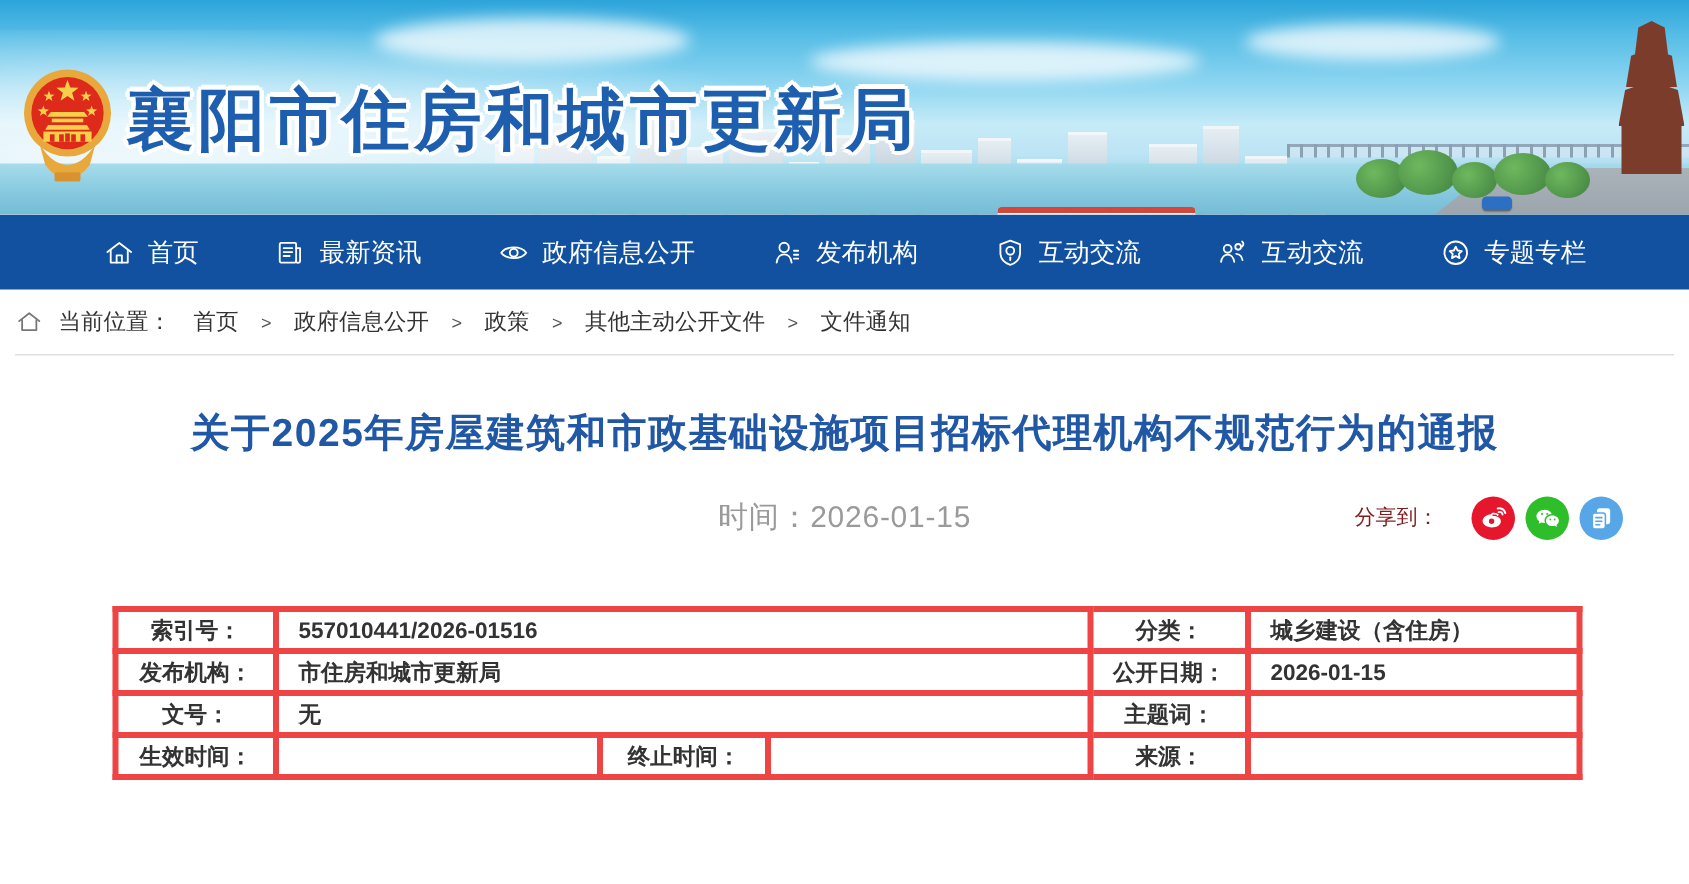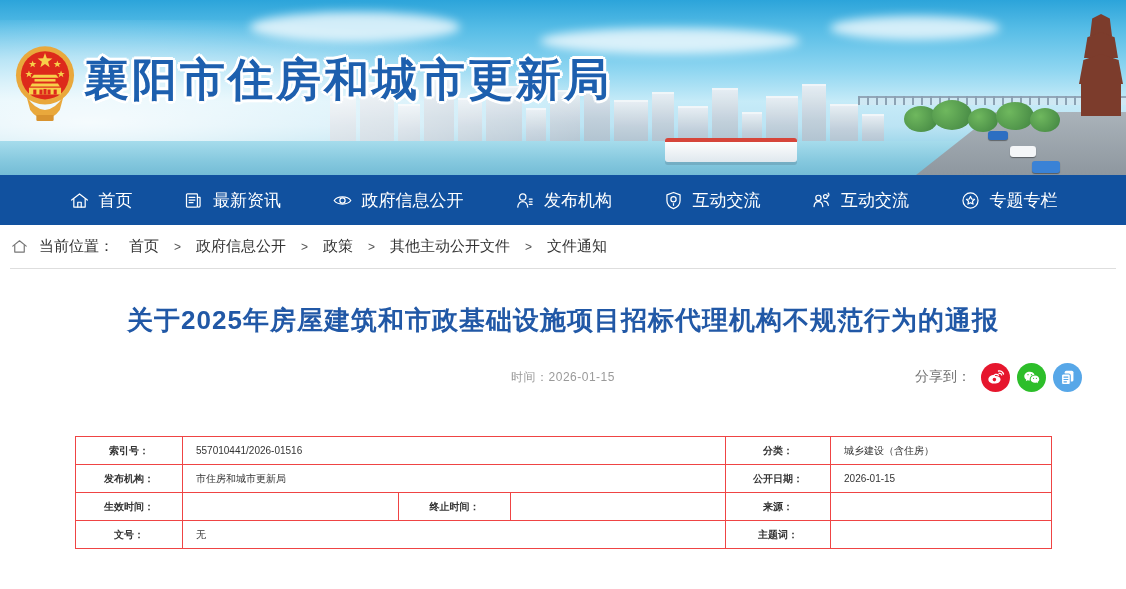--- a/index.html
+++ b/index.html
@@ -4,21 +4,21 @@
 <title>襄阳市住房和城市更新局</title>
 <style>
   * { box-sizing: border-box; margin: 0; padding: 0; }
   body {
     width: 1126px; height: 589px; overflow: hidden;
     background: #fff;
     font-family: "Liberation Sans", "DejaVu Sans", sans-serif;
   }
   
   .banner {
-    position: relative; height: 175px; overflow: hidden;
+    position: relative; height: 143px; overflow: hidden;
     background: linear-gradient(180deg,#2ca4da 0%,#55bce6 16%,#8fd6f1 40%,#c6ebf8 58%,#bce4f4 72%,#8fd0e6 88%,#7cc4de 100%);
   }
   .banner .haze {
     position: absolute; left: -120px; top: 20px; width: 700px; height: 170px;
     background: radial-gradient(ellipse at 30% 60%, rgba(255,255,255,.85) 0%, rgba(255,255,255,.45) 45%, rgba(255,255,255,0) 75%);
   }
   .cloud { position: absolute; background: rgba(255,255,255,.75); border-radius: 50%; filter: blur(5px); }
   .skyline { position: absolute; left: 330px; top: 70px; width: 760px; height: 78px; display: flex; align-items: flex-end; gap: 4px; }
   .skyline i { display: block; background: linear-gradient(180deg,#e8eef3 0%,#c2cfda 55%,#aebfcd 100%); border-top: 2px solid #f4f7fa; opacity: .95; }
   .river { position: absolute; left: 0; right: 0; bottom: 0; height: 34px;
@@ -57,36 +57,36 @@
   }
   .breadcrumb svg { width: 19px; height: 19px; stroke: #777; fill: none; stroke-width: 1.5; stroke-linecap: round; stroke-linejoin: round; margin-right: 4px; }
   .breadcrumb a { color: #333; text-decoration: none; margin: 0 9px; cursor: pointer; }
   .breadcrumb .sep { color: #555; font-size: 12px; }
   
   .article-title {
     margin: 34px 60px 0; text-align: center;
     font-size: 26px; font-weight: bold; color: #2158a6; letter-spacing: 1px;
   }
   .meta-row { position: relative; margin-top: 24px; height: 30px; }
-  .meta-time { text-align: center; font-size: 12px; color: #9a9a9a; line-height: 30px; letter-spacing: .5px; }
+  .meta-time { text-align: center; font-size: 20px; color: #9a9a9a; line-height: 30px; letter-spacing: .5px; }
   .share { position: absolute; right: 44px; top: 0; height: 30px; display: flex; align-items: center; gap: 7px; }
-  .share-label { color: #737373; font-size: 14px; margin-right: 3px; }
+  .share-label { color: #7f1d1d; font-size: 14px; margin-right: 15px; }
   .share-btn { width: 29px; height: 29px; border-radius: 50%; display: flex; align-items: center; justify-content: center; cursor: pointer; border: none; padding: 0; }
   .share-btn svg { width: 19px; height: 19px; }
   
   table.info {
     margin: 44px 0 0 75px; width: 976px;
     border-collapse: collapse; table-layout: fixed;
   }
   table.info th, table.info td {
-    border: 1px solid #ef4444; height: 28px; font-size: 10px; color: #333;
+    border: 4px solid #ef4444; height: 28px; font-size: 15px; color: #333;
     overflow: hidden; white-space: nowrap;
   }
   table.info th { font-weight: bold; text-align: center; background: #fff; }
-  table.info td { text-align: left; padding-left: 13px; }
+  table.info td { text-align: left; padding-left: 13px; font-weight: bold; }
 </style>
 </head>
 <body>
 
 <div class="banner">
   <div class="skyline">
     <i style="width:26px;height:52px"></i>
       <i style="width:34px;height:66px"></i>
       <i style="width:22px;height:44px"></i>
     <i style="width:30px;height:72px"></i>
@@ -285,27 +285,27 @@
     <th>分类：</th>
     <td>城乡建设（含住房）</td>
   </tr>
   <tr>
     <th>发布机构：</th>
     <td colspan="3">市住房和城市更新局</td>
     <th>公开日期：</th>
     <td>2026-01-15</td>
   </tr>
   <tr>
+    <th>文号：</th>
+    <td colspan="3">无</td>
+    <th>主题词：</th>
+    <td></td>
+  </tr>
+  <tr>
     <th>生效时间：</th>
     <td></td>
     <th>终止时间：</th>
     <td></td>
     <th>来源：</th>
     <td></td>
   </tr>
-  <tr>
-    <th>文号：</th>
-    <td colspan="3">无</td>
-    <th>主题词：</th>
-    <td></td>
-  </tr>
 </tbody>
   </table>
 
 </body></html>

